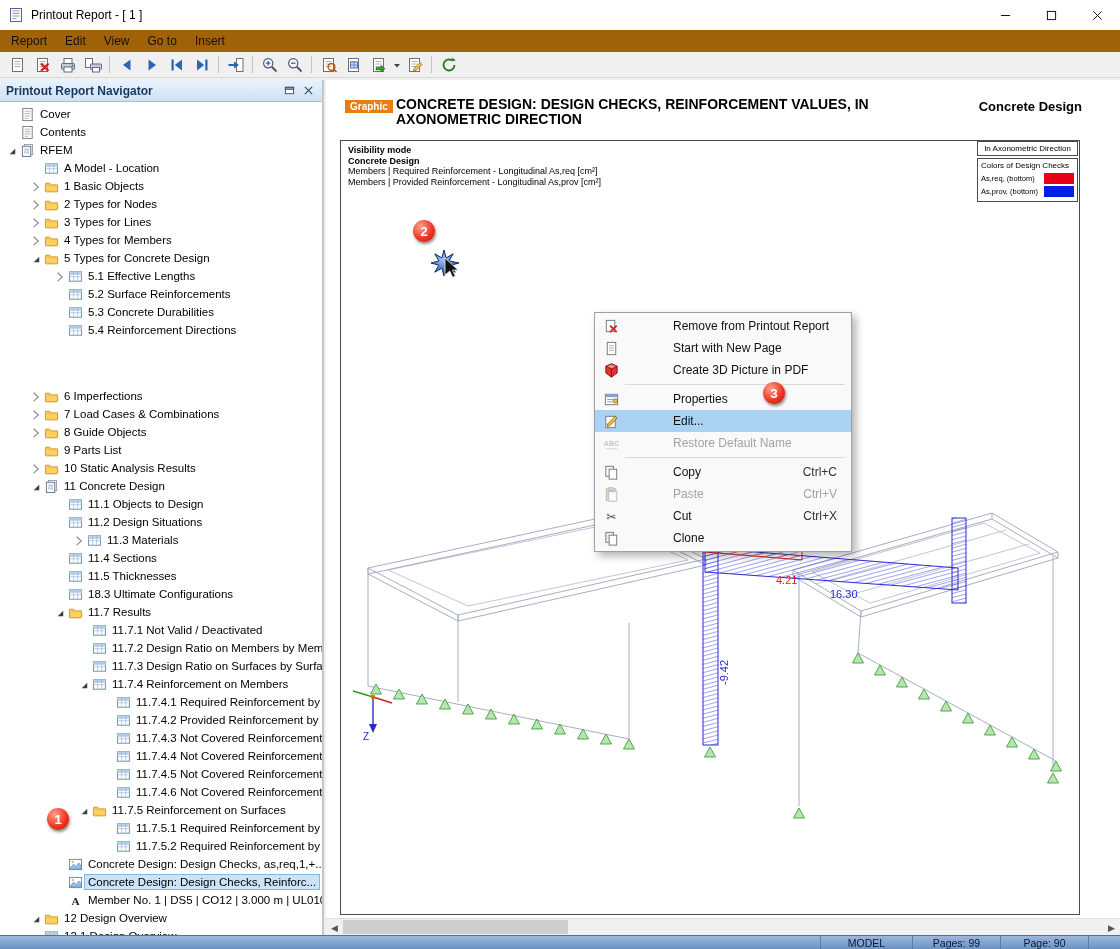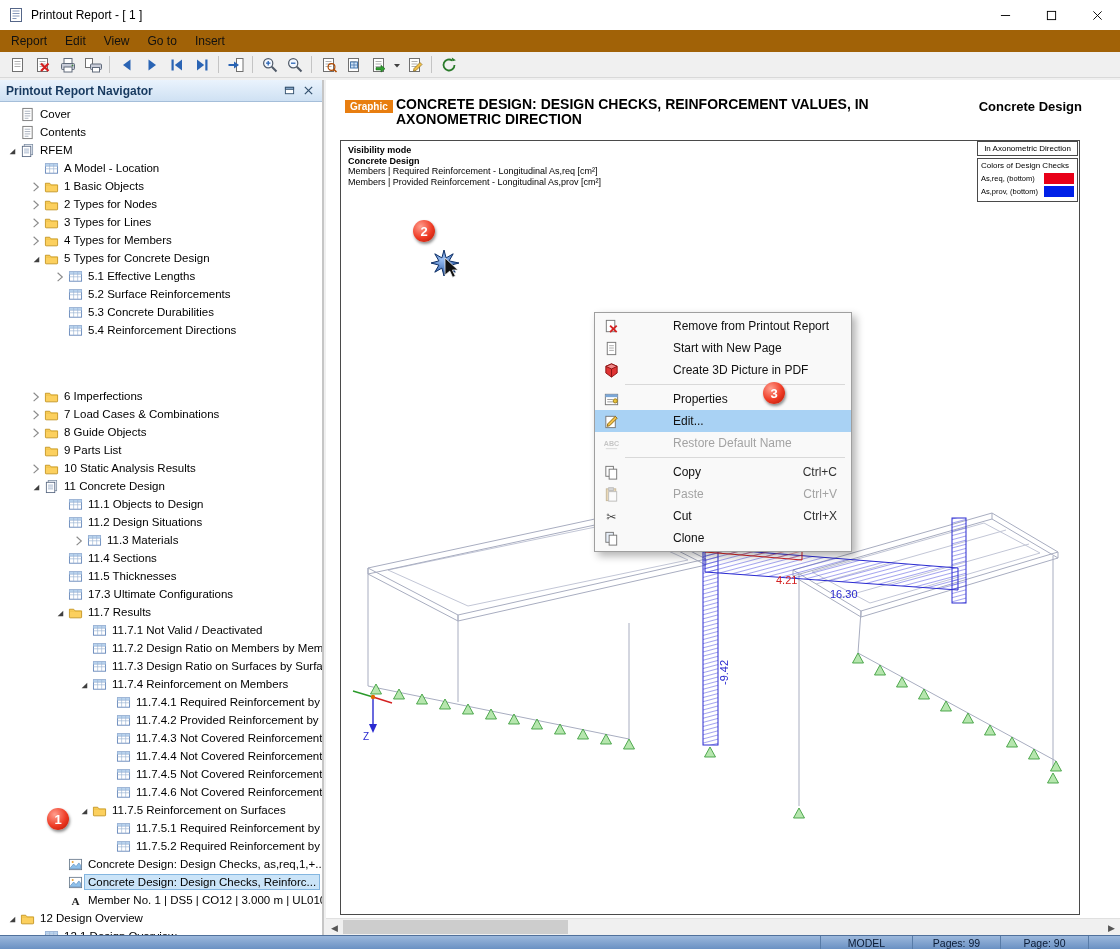--- a/index.html
+++ b/index.html
@@ -613,21 +613,21 @@
       </div>
       <div class="trow" style="padding-left: 52px;">
         <span class="texp"></span>
         <span class="ticon">
           <svg viewBox="0 0 16 16">
             <rect x="1.5" y="3" width="13" height="10" fill="#fff" stroke="#5b7fb5" stroke-width=".9"></rect>
             <rect x="1.5" y="3" width="13" height="2.6" fill="#b9d3ee"></rect>
             <path d="M6 3v10M10.3 3v10M1.5 8.3h13M1.5 5.6h13" stroke="#9ab4d4" stroke-width=".7" fill="none"></path>
           </svg>
         </span>
-        <span class="tlabel">17.3 Ultimate Configurations</span>
+        <span class="tlabel">18.3 Ultimate Configurations</span>
       </div>
       <div class="trow" style="padding-left: 52px;">
         <span class="texp">
           <svg viewBox="0 0 16 16">
             <path d="M12 6v6H6z" fill="#3f3f3f"></path>
           </svg>
         </span>
         <span class="ticon">
           <svg viewBox="0 0 16 16">
             <path d="M1.5 4.5h4.6l1.4 1.8h7V13a.7.7 0 0 1-.7.7H2.2a.7.7 0 0 1-.7-.7z" fill="#fcd05e" stroke="#b8860b" stroke-width=".8"></path>
@@ -810,21 +810,21 @@
       </div>
       <div class="trow" style="padding-left: 52px;">
         <span class="texp"></span>
         <span class="ticon">
           <svg viewBox="0 0 16 16">
             <text x="8" y="12.5" font-size="12" font-weight="bold" text-anchor="middle" fill="#222" font-family="Liberation Serif, serif">A</text>
           </svg>
         </span>
         <span class="tlabel">Member No. 1 | DS5 | CO12 | 3.000 m | UL0100</span>
       </div>
-      <div class="trow" style="padding-left: 4px;">
+      <div class="trow" style="padding-left: 4px; margin-left: 24px;">
         <span class="texp">
           <svg viewBox="0 0 16 16">
             <path d="M12 6v6H6z" fill="#3f3f3f"></path>
           </svg>
         </span>
         <span class="ticon">
           <svg viewBox="0 0 16 16">
             <path d="M1.5 4.5h4.6l1.4 1.8h7V13a.7.7 0 0 1-.7.7H2.2a.7.7 0 0 1-.7-.7z" fill="#fcd05e" stroke="#b8860b" stroke-width=".8"></path>
             <path d="M1.5 6.5h13" stroke="#e8b93e" stroke-width=".7"></path>
           </svg>

